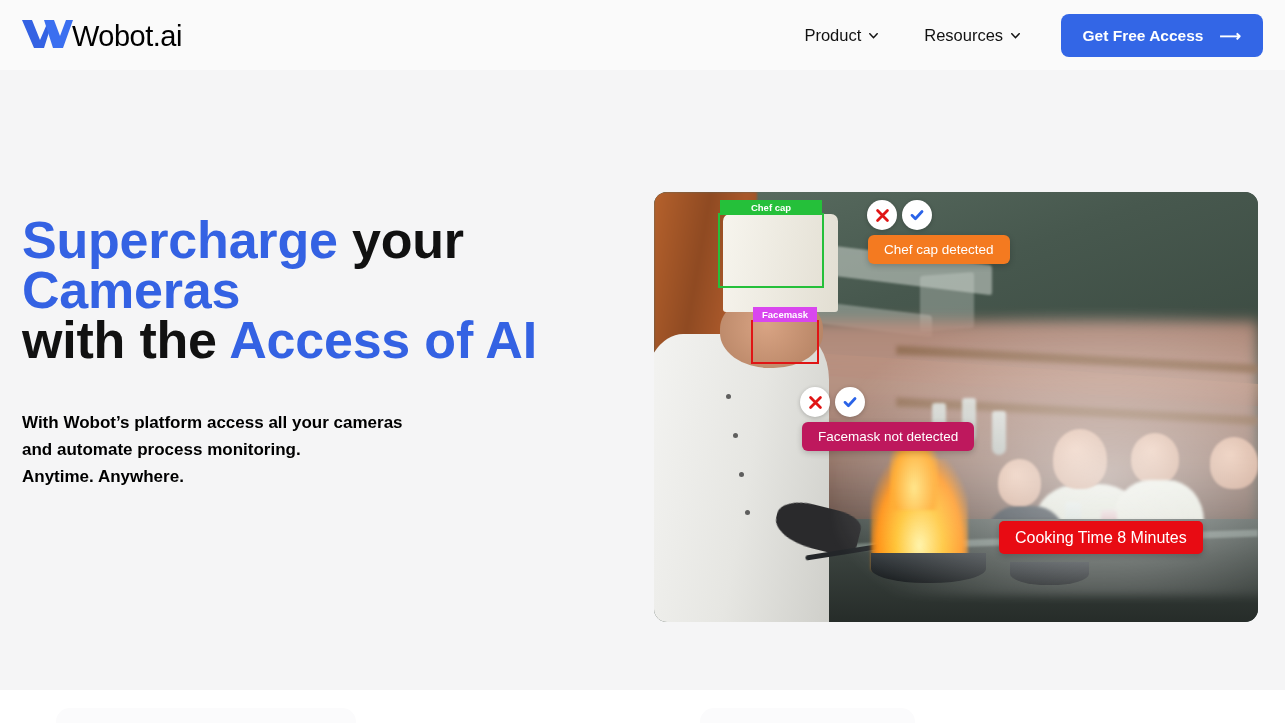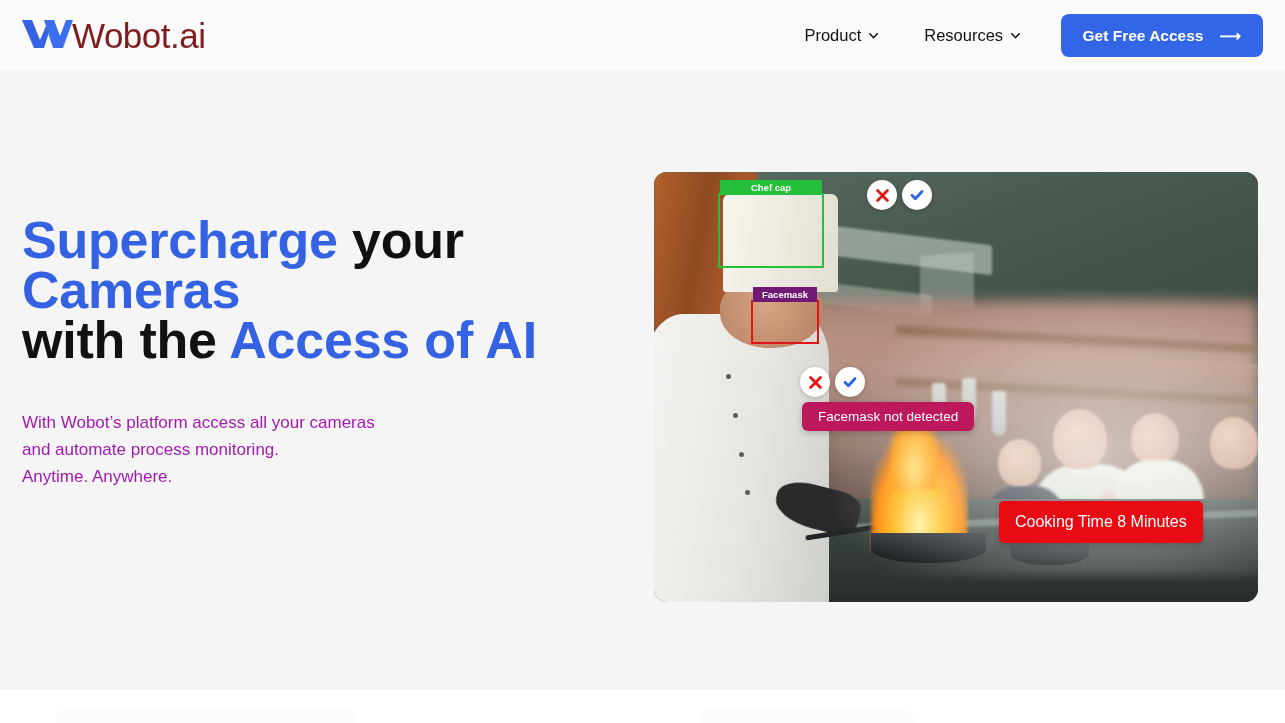--- a/index.html
+++ b/index.html
@@ -12,21 +12,21 @@
 
   
   .header {
     position:absolute; left:0; top:0; width:1285px; height:70px;
     background:#fafafa;
     display:flex; align-items:center;
   }
   .logo { position:absolute; left:20px; top:16px; display:flex; align-items:center; }
   .logo-mark { width:54px; height:36px; }
   .logo-text {
-    font-size:35px; color:#7f1d1d; letter-spacing:-0.5px;
+    font-size:29px; color:#000000; letter-spacing:-0.5px;
     margin-left:-2px; font-weight:400;
   }
   .nav { position:absolute; right:122px; top:0; height:70px; display:flex; align-items:center; gap:45px; }
   .nav-item {
     display:flex; align-items:center; gap:7px;
     font-size:16.5px; color:#111; font-weight:500; cursor:pointer;
   }
   .chev { width:11px; height:11px; display:block; }
   .cta {
     position:absolute; right:22px; top:14px;
@@ -46,26 +46,26 @@
     background:#f5f5f6;
   }
   .hero-copy { position:absolute; left:22px; top:145px; width:580px; }
   h1.headline {
     font-size:52px; line-height:50px; font-weight:700;
     color:#111; letter-spacing:-0.2px;
   }
   h1.headline .b { color:#3462e3; }
   .sub {
     margin-top:44px;
-    font-size:17px; line-height:27px; color:#a21caf; font-weight:400;
+    font-size:17px; line-height:27px; color:#000000; font-weight:700;
   }
 
   
   .shot {
-    position:absolute; left:654px; top:102px;
+    position:absolute; left:654px; top:122px;
     width:604px; height:430px;
     border-radius:13px; overflow:hidden;
     background:#3c4a44;
     text-decoration:underline;
   }
   .scene { position:absolute; inset:0; }
   
   .hood {
     position:absolute; left:0; top:0; width:100%; height:47%;
     background:linear-gradient(160deg,#5b6e62 0%,#47584e 45%,#39483f 100%);
@@ -177,38 +177,38 @@
   
   .bbox { position:absolute; box-sizing:border-box; }
   .bbox .lbl {
     position:absolute; left:0; top:-15px; width:100%; height:15px;
     font-size:9.5px; color:#fff; text-align:center; line-height:15px;
     font-weight:700; white-space:nowrap; overflow:hidden;
   }
   .bbox.green { border:2.5px solid #25c03a; }
   .bbox.green .lbl { background:#25c03a; }
   .bbox.red { border:2.5px solid #e01515; }
-  .bbox.red .lbl { background:#701a75; }
+  .bbox.red .lbl { background:#d946ef; }
 
   .chip {
     position:absolute; width:30px; height:30px; border-radius:50%;
     background:#fff; display:flex; align-items:center; justify-content:center;
     box-shadow:0 1px 4px rgba(0,0,0,.22); cursor:pointer;
   }
   .chip svg { display:block; }
 
   .tag {
     position:absolute; height:29px; border-radius:6px;
     display:flex; align-items:center; justify-content:center;
     color:#fff; font-size:13.5px; padding:0 16px; white-space:nowrap;
     box-shadow:0 2px 6px rgba(0,0,0,.2);
   }
   .tag.orange { background:#f47a20; }
   .tag.blue   { background:#be185d; }
-  .tag.redbig { background:#e80b13; height:42px; font-size:16px; border-radius:5px; }
+  .tag.redbig { background:#e80b13; height:33px; font-size:16px; border-radius:5px; }
 
   
   .next { position:absolute; left:0; top:690px; width:1285px; height:33px; background:#fff; }
   .peek {
     position:absolute; top:18px; height:40px; border-radius:14px;
     background:#fbfbfc;
   }
 </style>
 </head>
 <body>
@@ -327,20 +327,23 @@
           </svg>
       </span>
     </div>
     <div class="chip" style="left:248px; top:8px;">
       <span>
         <svg width="16" height="16" viewBox="0 0 14 14">
             <path d="M2.6 7.3 L5.6 10.3 L11.4 3.9" fill="none" stroke="#2a63e8" stroke-width="2.4" stroke-linecap="round" stroke-linejoin="round"></path>
           </svg>
       </span>
     </div>
+    <div class="tag orange" style="left:214px; top:43px;">
+      <span>Chef cap detected</span>
+    </div>
 
     <div class="chip" style="left:146px; top:195px;">
       <span>
         <svg width="15" height="15" viewBox="0 0 14 14">
             <path d="M2.4 2.4 L11.6 11.6 M11.6 2.4 L2.4 11.6" stroke="#e01515" stroke-width="2.6" stroke-linecap="round"></path>
           </svg>
       </span>
     </div>
     <div class="chip" style="left:181px; top:195px;">
       <span>

